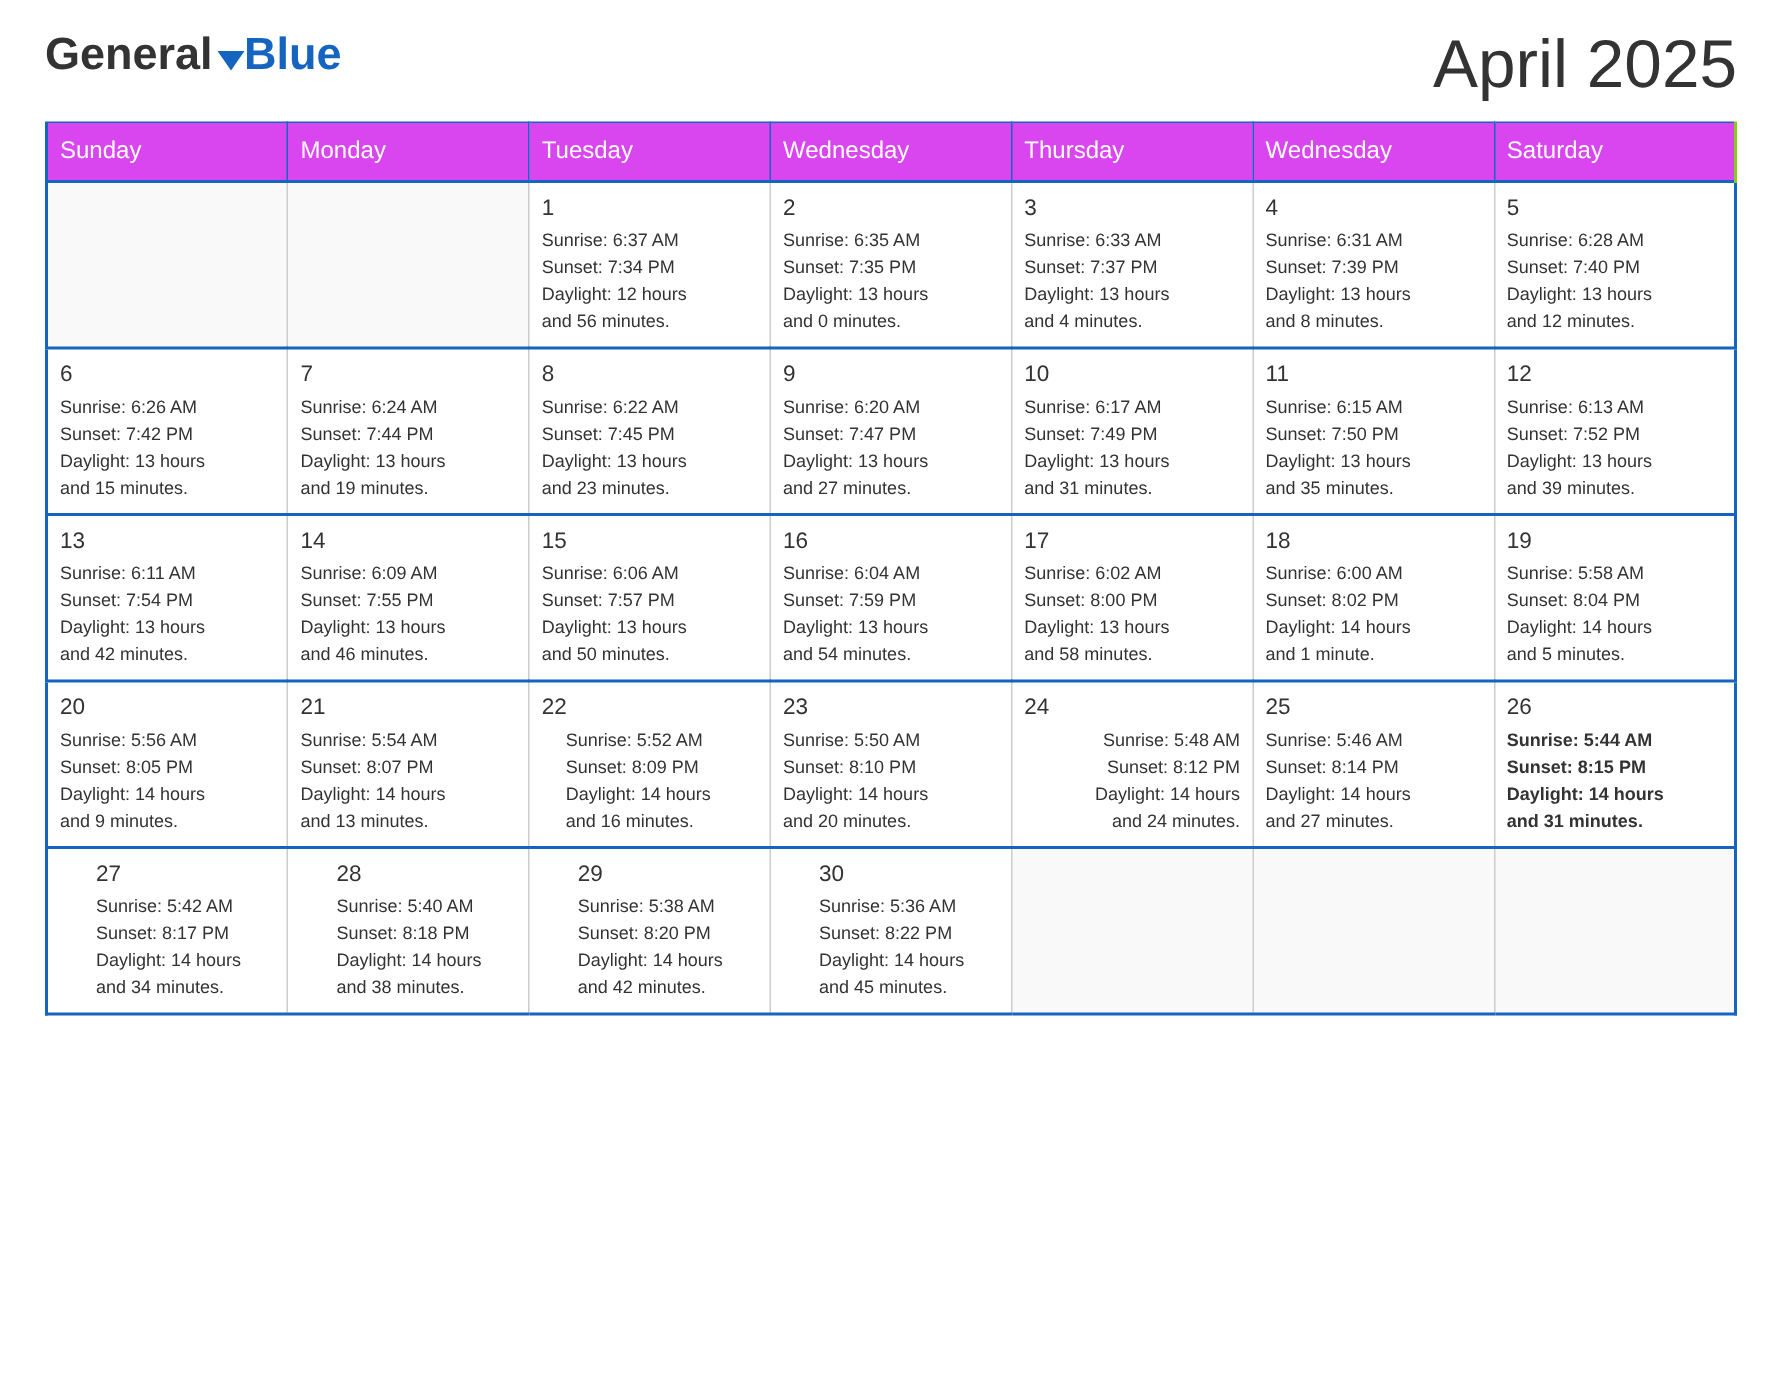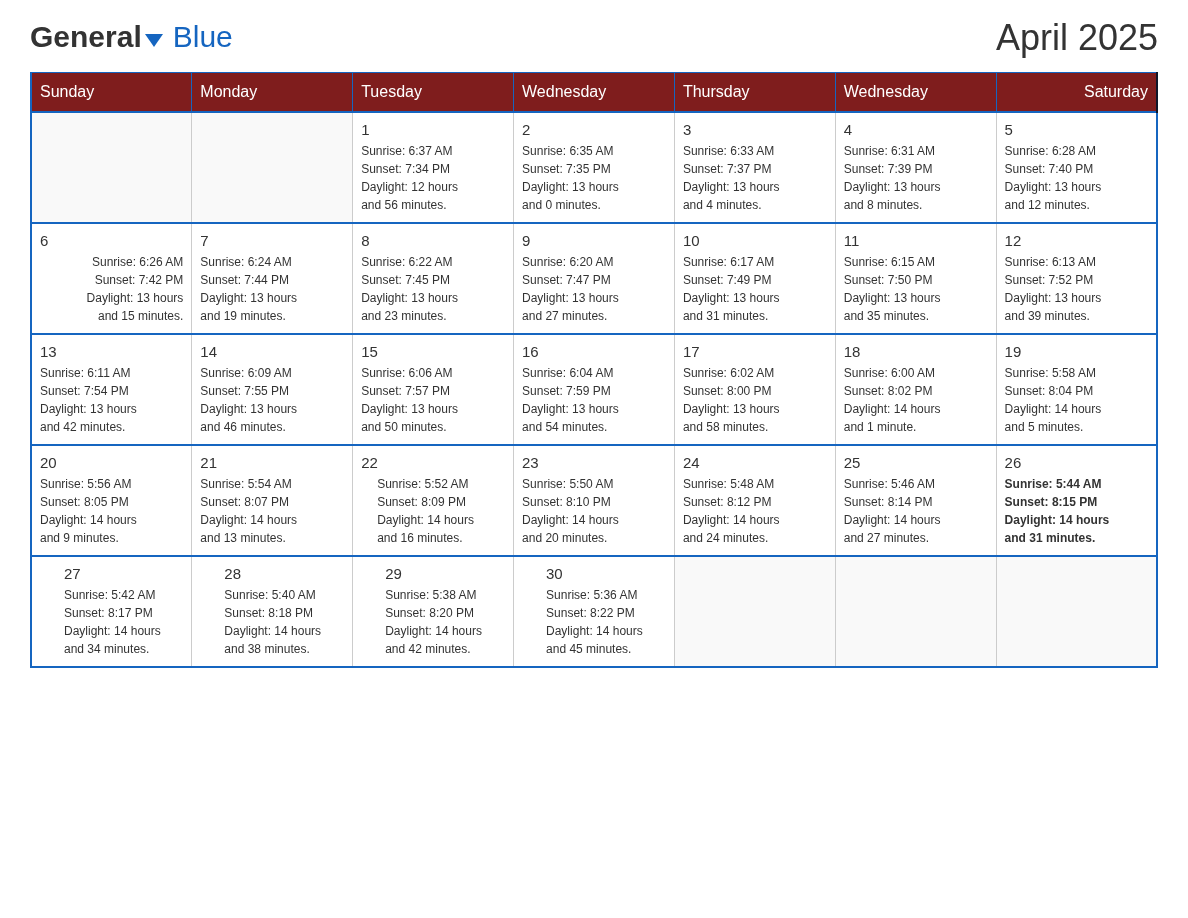--- a/index.html
+++ b/index.html
@@ -19,37 +19,37 @@
     }
     .logo {
       display: flex;
       flex-direction: row;
       align-items: flex-start;
     }
     .title-block {
       text-align: right;
     }
     .month-title {
-      font-size: 36px;
+      font-size: 45px;
       font-weight: normal;
       color: #333;
       line-height: 1;
     }
     .location {
       font-size: 22px;
       color: #333;
       margin-top: 6px;
     }
     table {
       width: 100%;
       border-collapse: collapse;
       table-layout: fixed;
     }
     thead tr th {
-      background-color: #7f1d1d;
+      background-color: #d946ef;
       color: #fff;
       padding: 10px 8px;
       font-size: 16px;
       font-weight: normal;
       text-align: left;
       border: 1px solid #1565C0;
     }
     tbody tr td {
       vertical-align: top;
       padding: 8px 8px;
@@ -65,22 +65,21 @@
     tbody tr td:first-child {
       border-left: 2px solid #1565C0;
     }
     tbody tr td:last-child {
       border-right: 2px solid #1565C0;
     }
     thead tr th:first-child {
       border-left: 2px solid #1565C0;
     }
     thead tr th:last-child {
-      border-right: 2px solid #0f172a;
-      text-align: right;
+      border-right: 2px solid #84cc16;
     }
     .day-num {
       font-size: 15px;
       font-weight: normal;
       display: block;
       margin-bottom: 4px;
       color: #333;
     }
     .day-info {
       font-size: 12px;
@@ -101,21 +100,21 @@
   </style>
 </head>
 <body>
 
 <div class="header">
   <div class="logo">
     <div class="logo-wrapper">
       <span style="font-size:30px;font-weight:bold;color:#333;">General</span>
       <span style="display:inline-block;width:0;height:0;border-left:9px solid transparent;border-right:9px solid transparent;border-top:13px solid #1565C0;margin-left:3px;margin-top:6px;"></span>
     </div>
-    <span style="font-size:30px;font-weight:normal;color:#1565C0;margin-left:10px;">Blue</span>
+    <span style="font-size:30px;font-weight:bold;color:#1565C0;">Blue</span>
   </div>
   <div class="title-block">
     <div class="month-title">April 2025</div>
   </div>
 </div>
 
 <table>
   <thead>
     <tr>
     <th>Sunday</th>
@@ -163,21 +162,21 @@
           <span class="day-num">5</span>
           <div class="day-info" style="white-space: pre-line;">Sunrise: 6:28 AM
 Sunset: 7:40 PM
 Daylight: 13 hours
 and 12 minutes.</div>
         </td>
       </tr>
       <tr>
         <td>
           <span class="day-num">6</span>
-          <div class="day-info" style="white-space: pre-line; text-align: right;">Sunrise: 6:26 AM
+          <div class="day-info" style="white-space: pre-line;">Sunrise: 6:26 AM
 Sunset: 7:42 PM
 Daylight: 13 hours
 and 15 minutes.</div>
         </td>
         <td>
           <span class="day-num">7</span>
           <div class="day-info" style="white-space: pre-line;">Sunrise: 6:24 AM
 Sunset: 7:44 PM
 Daylight: 13 hours
 and 19 minutes.</div>
@@ -293,21 +292,21 @@
         </td>
         <td>
           <span class="day-num">23</span>
           <div class="day-info" style="white-space: pre-line;">Sunrise: 5:50 AM
 Sunset: 8:10 PM
 Daylight: 14 hours
 and 20 minutes.</div>
         </td>
         <td>
           <span class="day-num">24</span>
-          <div class="day-info" style="white-space: pre-line;">Sunrise: 5:48 AM
+          <div class="day-info" style="white-space: pre-line; text-align: right;">Sunrise: 5:48 AM
 Sunset: 8:12 PM
 Daylight: 14 hours
 and 24 minutes.</div>
         </td>
         <td>
           <span class="day-num">25</span>
           <div class="day-info" style="white-space: pre-line;">Sunrise: 5:46 AM
 Sunset: 8:14 PM
 Daylight: 14 hours
 and 27 minutes.</div>

